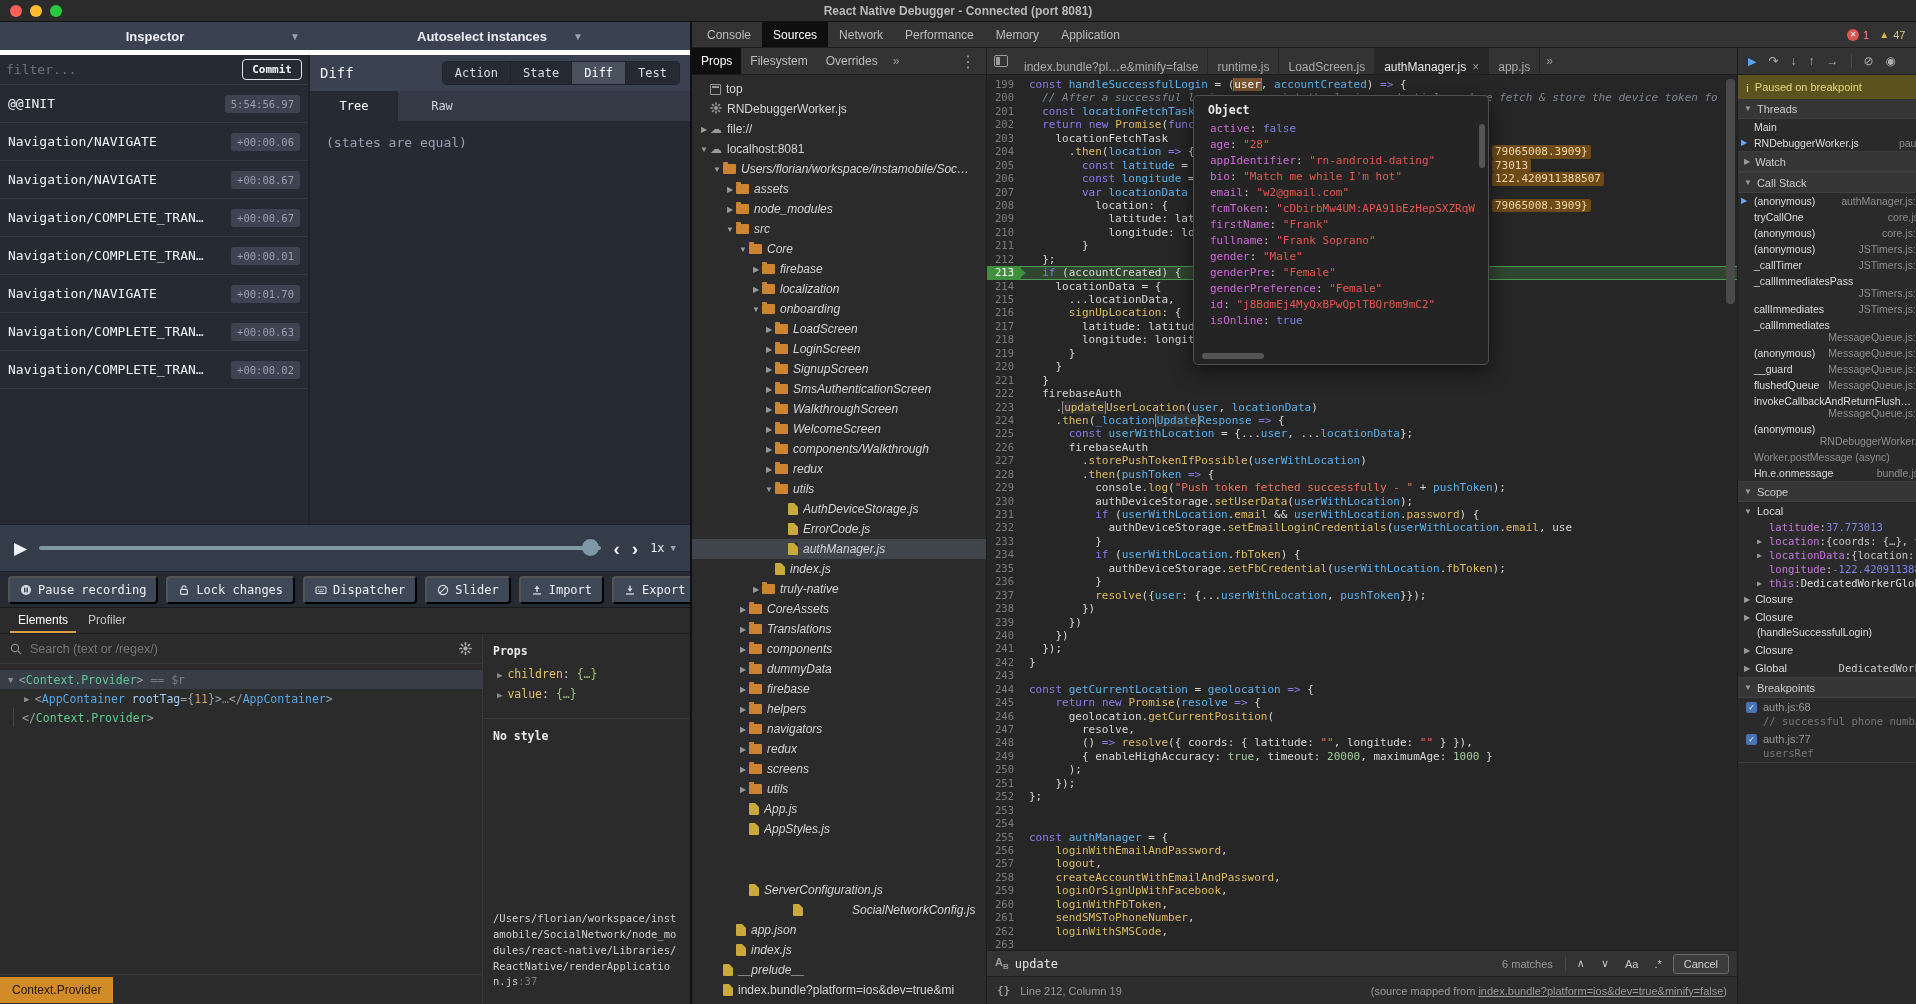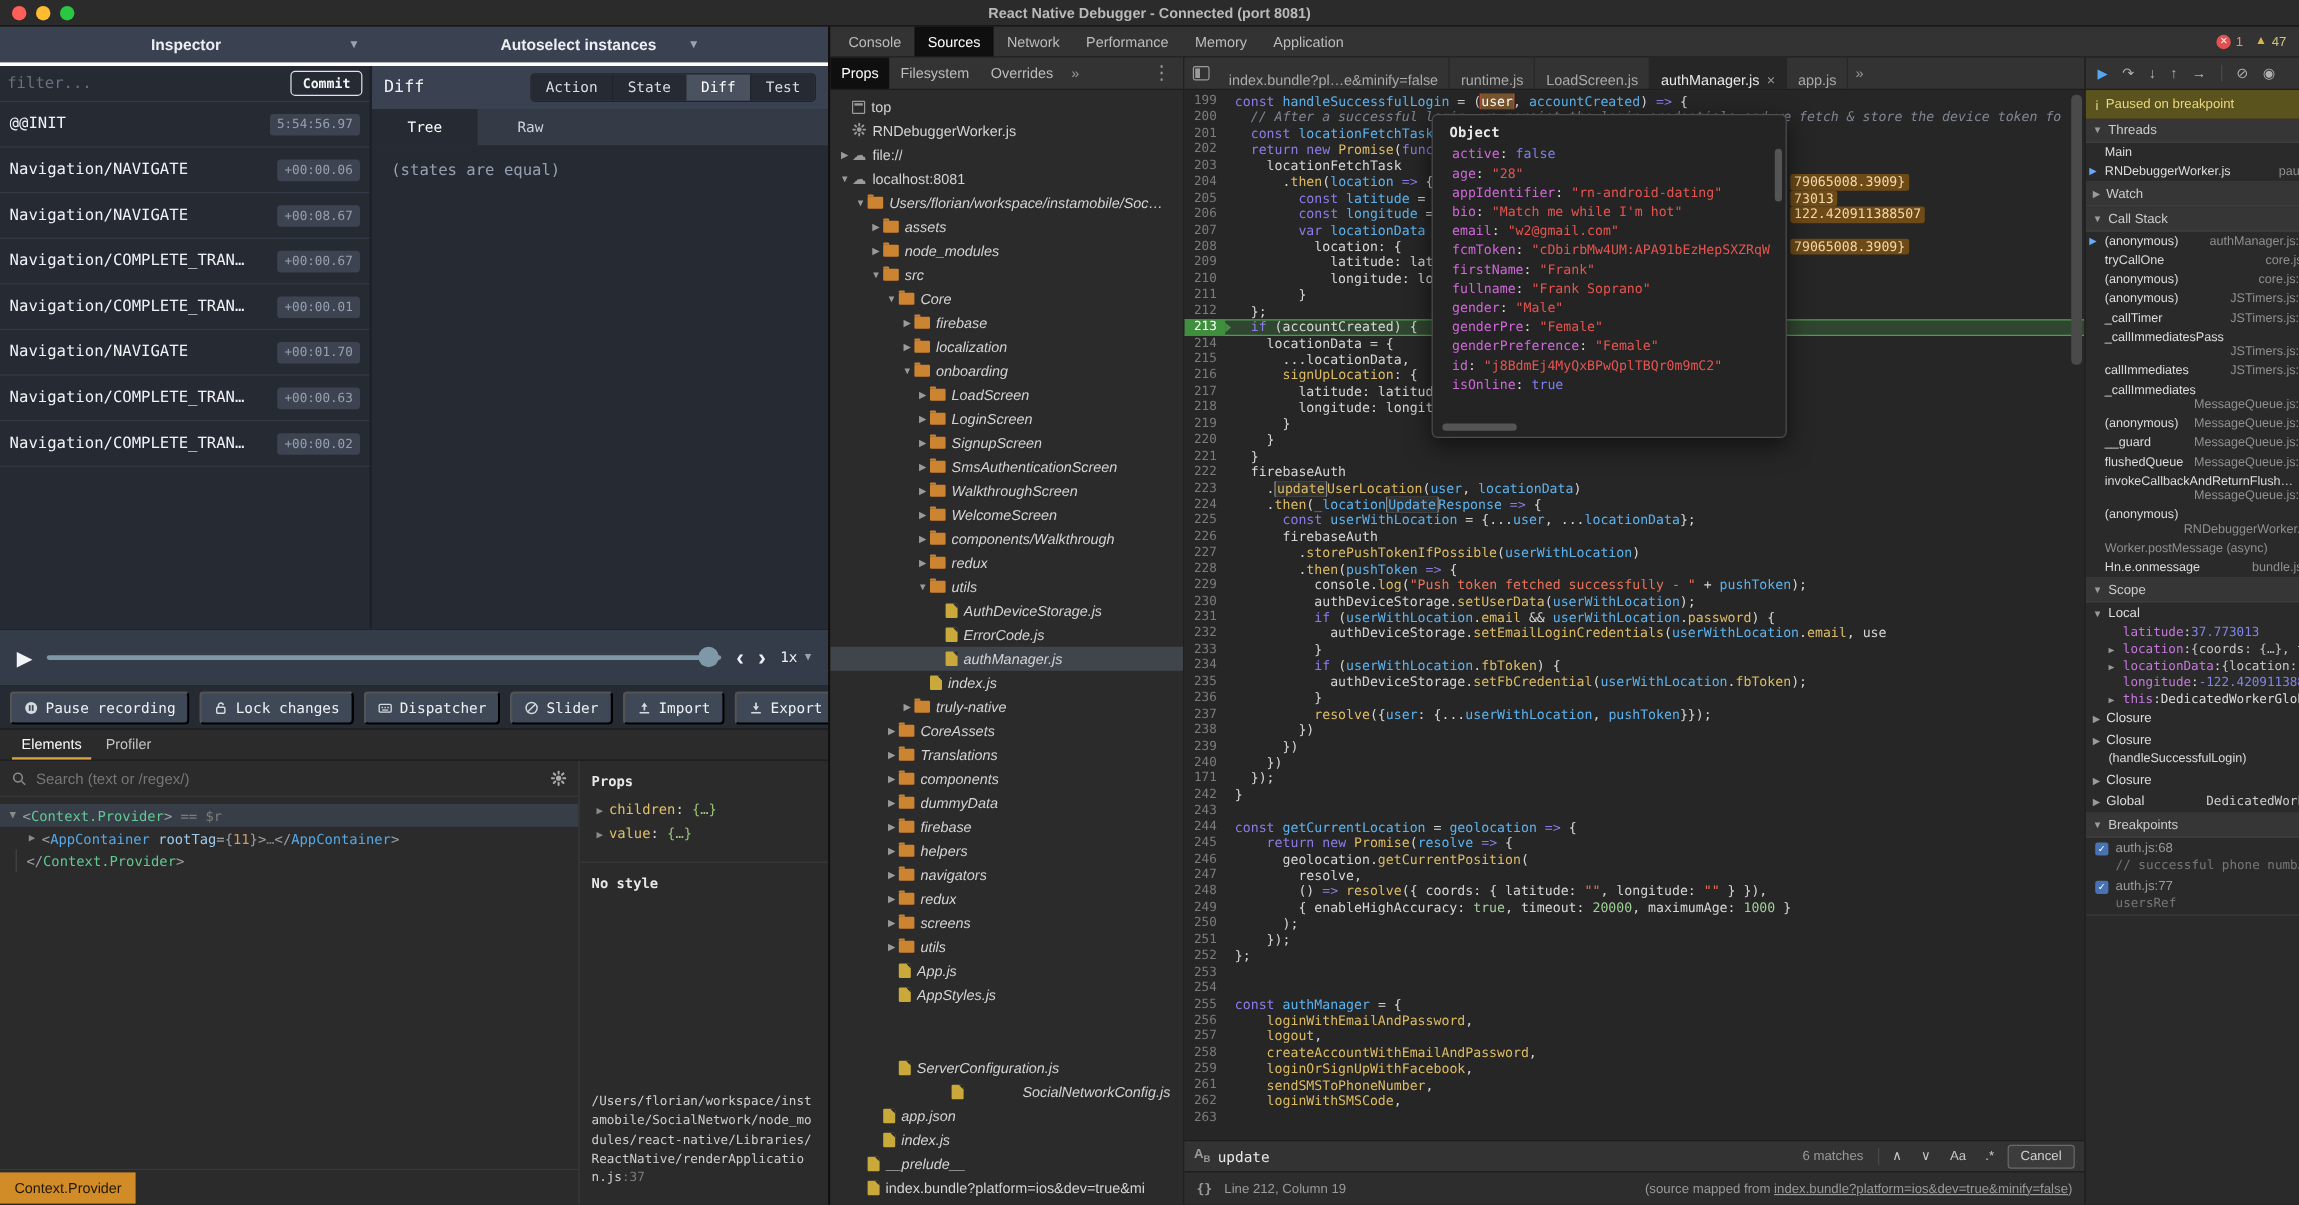--- a/index.html
+++ b/index.html
@@ -13,21 +13,21 @@
 .tl{width:12px;height:12px;border-radius:50%}
 .tl.r{background:#ff5f57}.tl.y{background:#febc2e}.tl.g{background:#28c840}
 #win-title{position:absolute;left:0;right:0;text-align:center;color:#b9b9b9;font-size:12px;font-weight:bold}
 
 
 #app{display:flex;height:982px}
 #rn{width:690px;background:#262b33;display:flex;flex-direction:column;color:#e4e8ee}
 #dt{flex:1;background:#2b2b2b;display:flex;flex-direction:column;border-left:2px solid #101010;color:#cfcfcf}
 
 
-.rn-header{height:33px;background:#3a4150;display:flex;border-bottom:3px solid #ffffff}
+.rn-header{height:33px;background:#3a4150;display:flex;border-bottom:5px solid #ffffff}
 .rn-h{position:relative;display:flex;align-items:center;justify-content:center;font-size:13px;font-weight:600;color:#eceff4}
 .rn-h.left{width:310px}.rn-h.right{flex:1}
 .rn-h .chev{color:#99a2b2;font-size:10px;margin-left:26px}
 .rn-h.left .chev{position:absolute;right:10px;margin:0}
 
 
 .rn-main{height:469px;display:flex;min-height:0}
 .rn-actions{width:310px;border-right:2px solid #1d2128;display:flex;flex-direction:column}
 .filter-row{height:30px;display:flex;align-items:center;border-bottom:1px solid #333a46;padding:0 6px;gap:6px}
 .filter-input{flex:1;background:transparent;border:none;outline:none;color:#e4e8ee;font-size:13px}
@@ -753,39 +753,40 @@
               <div class="crow"><span class="ln">231</span><span class="ctext"><span class="tk-p">          </span><span class="tk-k">if</span><span class="tk-p"> (</span><span class="tk-v">userWithLocation</span><span class="tk-p">.</span><span class="tk-f">email</span><span class="tk-p"> &amp;&amp; </span><span class="tk-v">userWithLocation</span><span class="tk-p">.</span><span class="tk-f">password</span><span class="tk-p">) {</span></span></div>
               <div class="crow"><span class="ln">232</span><span class="ctext"><span class="tk-p">            authDeviceStorage.</span><span class="tk-f">setEmailLoginCredentials</span><span class="tk-p">(</span><span class="tk-v">userWithLocation</span><span class="tk-p">.</span><span class="tk-f">email</span><span class="tk-p">, use</span></span></div>
               <div class="crow"><span class="ln">233</span><span class="ctext"><span class="tk-p">          }</span></span></div>
               <div class="crow"><span class="ln">234</span><span class="ctext"><span class="tk-p">          </span><span class="tk-k">if</span><span class="tk-p"> (</span><span class="tk-v">userWithLocation</span><span class="tk-p">.</span><span class="tk-f">fbToken</span><span class="tk-p">) {</span></span></div>
               <div class="crow"><span class="ln">235</span><span class="ctext"><span class="tk-p">            authDeviceStorage.</span><span class="tk-f">setFbCredential</span><span class="tk-p">(</span><span class="tk-v">userWithLocation</span><span class="tk-p">.</span><span class="tk-f">fbToken</span><span class="tk-p">);</span></span></div>
               <div class="crow"><span class="ln">236</span><span class="ctext"><span class="tk-p">          }</span></span></div>
               <div class="crow"><span class="ln">237</span><span class="ctext"><span class="tk-p">          </span><span class="tk-f">resolve</span><span class="tk-p">({</span><span class="tk-v">user</span><span class="tk-p">: {...</span><span class="tk-v">userWithLocation</span><span class="tk-p">, </span><span class="tk-v">pushToken</span><span class="tk-p">}});</span></span></div>
               <div class="crow"><span class="ln">238</span><span class="ctext"><span class="tk-p">        })</span></span></div>
               <div class="crow"><span class="ln">239</span><span class="ctext"><span class="tk-p">      })</span></span></div>
               <div class="crow"><span class="ln">240</span><span class="ctext"><span class="tk-p">    })</span></span></div>
-              <div class="crow"><span class="ln">171</span><span class="ctext"><span class="tk-p">  });</span></span></div>
+              <div class="crow"><span class="ln">241</span><span class="ctext"><span class="tk-p">  });</span></span></div>
               <div class="crow"><span class="ln">242</span><span class="ctext"><span class="tk-p">}</span></span></div>
               <div class="crow"><span class="ln">243</span><span class="ctext"></span></div>
               <div class="crow"><span class="ln">244</span><span class="ctext"><span class="tk-k">const </span><span class="tk-v">getCurrentLocation</span><span class="tk-p"> = </span><span class="tk-v">geolocation</span><span class="tk-p"> </span><span class="tk-k">=&gt;</span><span class="tk-p"> {</span></span></div>
               <div class="crow"><span class="ln">245</span><span class="ctext"><span class="tk-p">    </span><span class="tk-k">return</span><span class="tk-p"> </span><span class="tk-k">new</span><span class="tk-p"> </span><span class="tk-f">Promise</span><span class="tk-p">(</span><span class="tk-v">resolve</span><span class="tk-p"> </span><span class="tk-k">=&gt;</span><span class="tk-p"> {</span></span></div>
               <div class="crow"><span class="ln">246</span><span class="ctext"><span class="tk-p">      geolocation.</span><span class="tk-f">getCurrentPosition</span><span class="tk-p">(</span></span></div>
               <div class="crow"><span class="ln">247</span><span class="ctext"><span class="tk-p">        resolve,</span></span></div>
               <div class="crow"><span class="ln">248</span><span class="ctext"><span class="tk-p">        () </span><span class="tk-k">=&gt;</span><span class="tk-p"> </span><span class="tk-f">resolve</span><span class="tk-p">({ coords: { latitude: </span><span class="tk-s">""</span><span class="tk-p">, longitude: </span><span class="tk-s">""</span><span class="tk-p"> } }),</span></span></div>
               <div class="crow"><span class="ln">249</span><span class="ctext"><span class="tk-p">        { enableHighAccuracy: </span><span class="tk-n">true</span><span class="tk-p">, timeout: </span><span class="tk-n">20000</span><span class="tk-p">, maximumAge: </span><span class="tk-n">1000</span><span class="tk-p"> }</span></span></div>
               <div class="crow"><span class="ln">250</span><span class="ctext"><span class="tk-p">      );</span></span></div>
               <div class="crow"><span class="ln">251</span><span class="ctext"><span class="tk-p">    });</span></span></div>
               <div class="crow"><span class="ln">252</span><span class="ctext"><span class="tk-p">};</span></span></div>
               <div class="crow"><span class="ln">253</span><span class="ctext"></span></div>
               <div class="crow"><span class="ln">254</span><span class="ctext"></span></div>
               <div class="crow"><span class="ln">255</span><span class="ctext"><span class="tk-k">const </span><span class="tk-v">authManager</span><span class="tk-p"> = {</span></span></div>
               <div class="crow"><span class="ln">256</span><span class="ctext"><span class="tk-p">    </span><span class="tk-f">loginWithEmailAndPassword</span><span class="tk-p">,</span></span></div>
               <div class="crow"><span class="ln">257</span><span class="ctext"><span class="tk-p">    </span><span class="tk-f">logout</span><span class="tk-p">,</span></span></div>
               <div class="crow"><span class="ln">258</span><span class="ctext"><span class="tk-p">    </span><span class="tk-f">createAccountWithEmailAndPassword</span><span class="tk-p">,</span></span></div>
               <div class="crow"><span class="ln">259</span><span class="ctext"><span class="tk-p">    </span><span class="tk-f">loginOrSignUpWithFacebook</span><span class="tk-p">,</span></span></div>
+              <div class="crow"><span class="ln">260</span><span class="ctext"><span class="tk-p">    </span><span class="tk-f">loginWithFbToken</span><span class="tk-p">,</span></span></div>
               <div class="crow"><span class="ln">261</span><span class="ctext"><span class="tk-p">    </span><span class="tk-f">sendSMSToPhoneNumber</span><span class="tk-p">,</span></span></div>
               <div class="crow"><span class="ln">262</span><span class="ctext"><span class="tk-p">    </span><span class="tk-f">loginWithSMSCode</span><span class="tk-p">,</span></span></div>
               <div class="crow"><span class="ln">263</span><span class="ctext"></span></div>
             </div>
           <div class="tooltip">
             <div class="tt-title">Object</div>
             <div id="tt-rows">
                 <div class="tt-row"><span class="tt-k">active</span><span class="tt-plain">: </span><span class="tt-b">false</span></div>
                 <div class="tt-row"><span class="tt-k">age</span><span class="tt-plain">: </span><span class="tt-s">"28"</span></div>
                 <div class="tt-row"><span class="tt-k">appIdentifier</span><span class="tt-plain">: </span><span class="tt-s">"rn-android-dating"</span></div>

